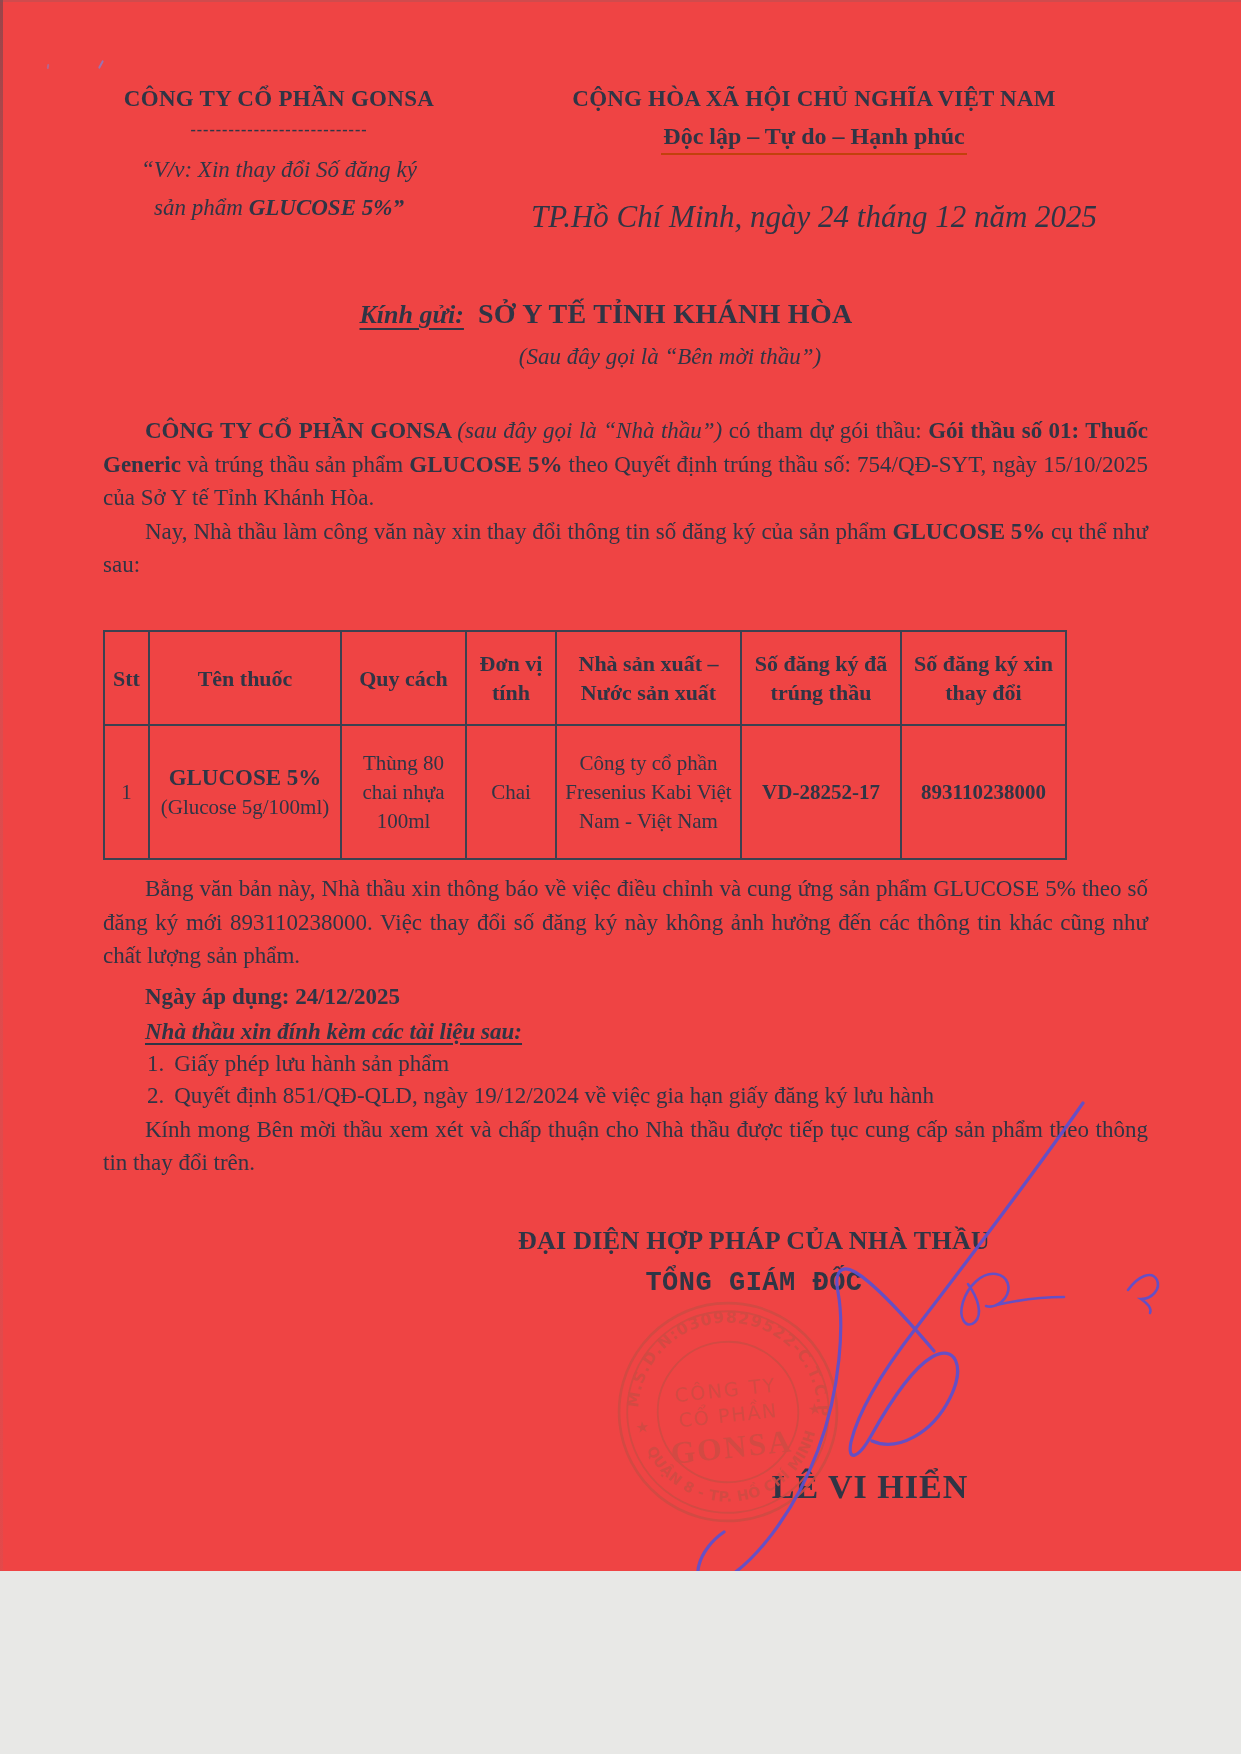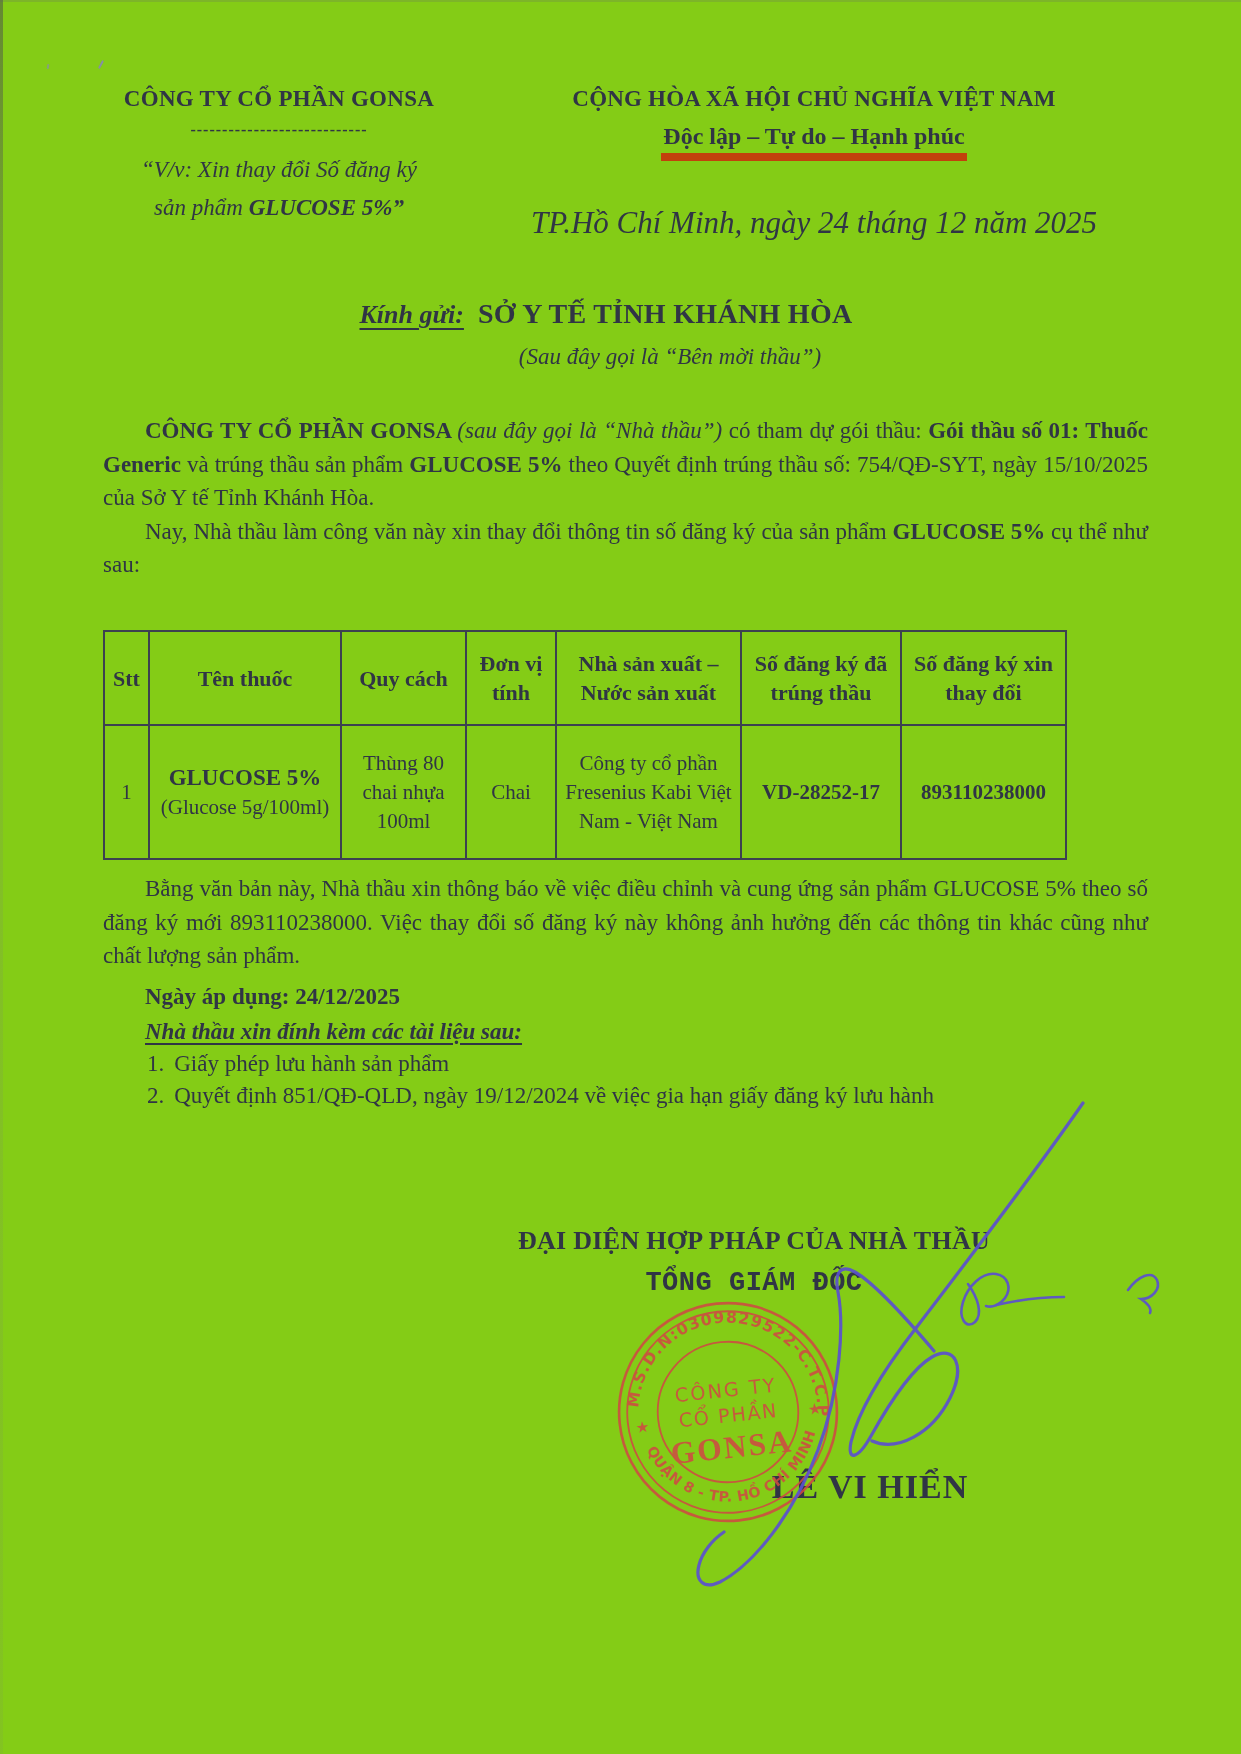--- a/index.html
+++ b/index.html
@@ -1,19 +1,19 @@
 <!DOCTYPE html>
 <html lang="vi"><head>
 <meta charset="utf-8">
 <style>
   html,body{margin:0;padding:0;background:#e8e8e6;}
   .page{
     position:relative;
-    width:1241px;height:1754px;
-    background:#84cc16;
+    width:1241px;height:1571px;
+    background:#ef4444;
     font-family:"Liberation Serif","DejaVu Serif",serif;
     color:#303545;
     overflow:hidden;
   }
   
   .edge-left{position:absolute;left:0;top:0;width:3px;height:100%;
     background:linear-gradient(to bottom,rgba(70,70,80,.5),rgba(120,120,130,.18) 28%,rgba(120,120,130,.10));}
   .edge-top{position:absolute;left:0;top:0;width:100%;height:2px;background:rgba(100,100,110,.22);}
   .speck{position:absolute;background:#8680cc;border-radius:1px;opacity:.8;}
   .speck.a{left:100px;top:60px;width:2px;height:9px;transform:rotate(28deg);}
@@ -26,21 +26,21 @@
   .hdr-left{position:absolute;left:105px;top:86px;width:348px;text-align:center;}
   .hdr-left .company{font-size:23px;font-weight:bold;letter-spacing:.3px;}
   .hdr-left .docno{font-size:24px;font-weight:bold;margin-top:9px;}
   .hdr-left .divider{font-size:16px;font-weight:bold;letter-spacing:1px;margin-top:9px;}
   .hdr-left .subject{font-size:23px;font-style:italic;margin-top:12px;line-height:38px;}
 
   
   .hdr-right{position:absolute;left:500px;top:86px;width:628px;text-align:center;}
   .hdr-right .nat-title{font-size:23px;font-weight:bold;letter-spacing:.2px;}
   .hdr-right .motto{display:inline-block;font-size:24px;font-weight:bold;margin-top:11px;
-    border-bottom:8px solid #c2410c;padding:0 2px 3px 2px;}
+    border-bottom:2px solid #c2410c;padding:0 2px 3px 2px;}
   .hdr-right .pdate{font-size:31px;font-style:italic;margin-top:44px;}
 
   
   .recipient{position:absolute;left:116px;top:298px;width:980px;text-align:center;}
   .recipient .lbl{font-size:26px;font-weight:bold;font-style:italic;text-decoration:underline;text-underline-offset:5px;margin-right:14px;}
   .recipient .name{font-size:28px;font-weight:bold;letter-spacing:.3px;}
   .recipient-alias{position:absolute;left:180px;top:344px;width:980px;text-align:center;
     font-size:23px;font-style:italic;}
 
   
@@ -146,20 +146,21 @@
     </table>
 
   <div class="block2">
     <p class="body">Bằng văn bản này, Nhà thầu xin thông báo về việc điều chỉnh và cung ứng sản phẩm GLUCOSE 5% theo số đăng ký mới 893110238000. Việc thay đổi số đăng ký này không ảnh hưởng đến các thông tin khác cũng như chất lượng sản phẩm.</p>
     <div class="apply-date">Ngày áp dụng: 24/12/2025</div>
     <div class="attach-head">Nhà thầu xin đính kèm các tài liệu sau:</div>
     <ul class="attach">
       <li><span class="num">1.</span><span>Giấy phép lưu hành sản phẩm</span></li>
       <li><span class="num">2.</span><span>Quyết định 851/QĐ-QLD, ngày 19/12/2024 về việc gia hạn giấy đăng ký lưu hành</span></li>
     </ul>
+    <p class="body closing">Kính mong Bên mời thầu xem xét và chấp thuận cho Nhà thầu được tiếp tục cung cấp sản phẩm theo thông tin thay đổi trên.</p>
   </div>
 
   <div class="sig-title">ĐẠI DIỆN HỢP PHÁP CỦA NHÀ THẦU</div>
   <div class="sig-role">TỔNG GIÁM ĐỐC</div>
   <div class="signer">LÊ VI HIỂN</div>
 
   <svg class="stamp-svg" viewBox="0 0 224 224">
     <g transform="rotate(-6 112 112)">
       <circle cx="112" cy="112" r="107" fill="none" stroke-width="2.6" stroke="#cf4b43"></circle>
       <circle cx="112" cy="112" r="99" fill="none" stroke-width="1.8" stroke="#cf4b43"></circle>

